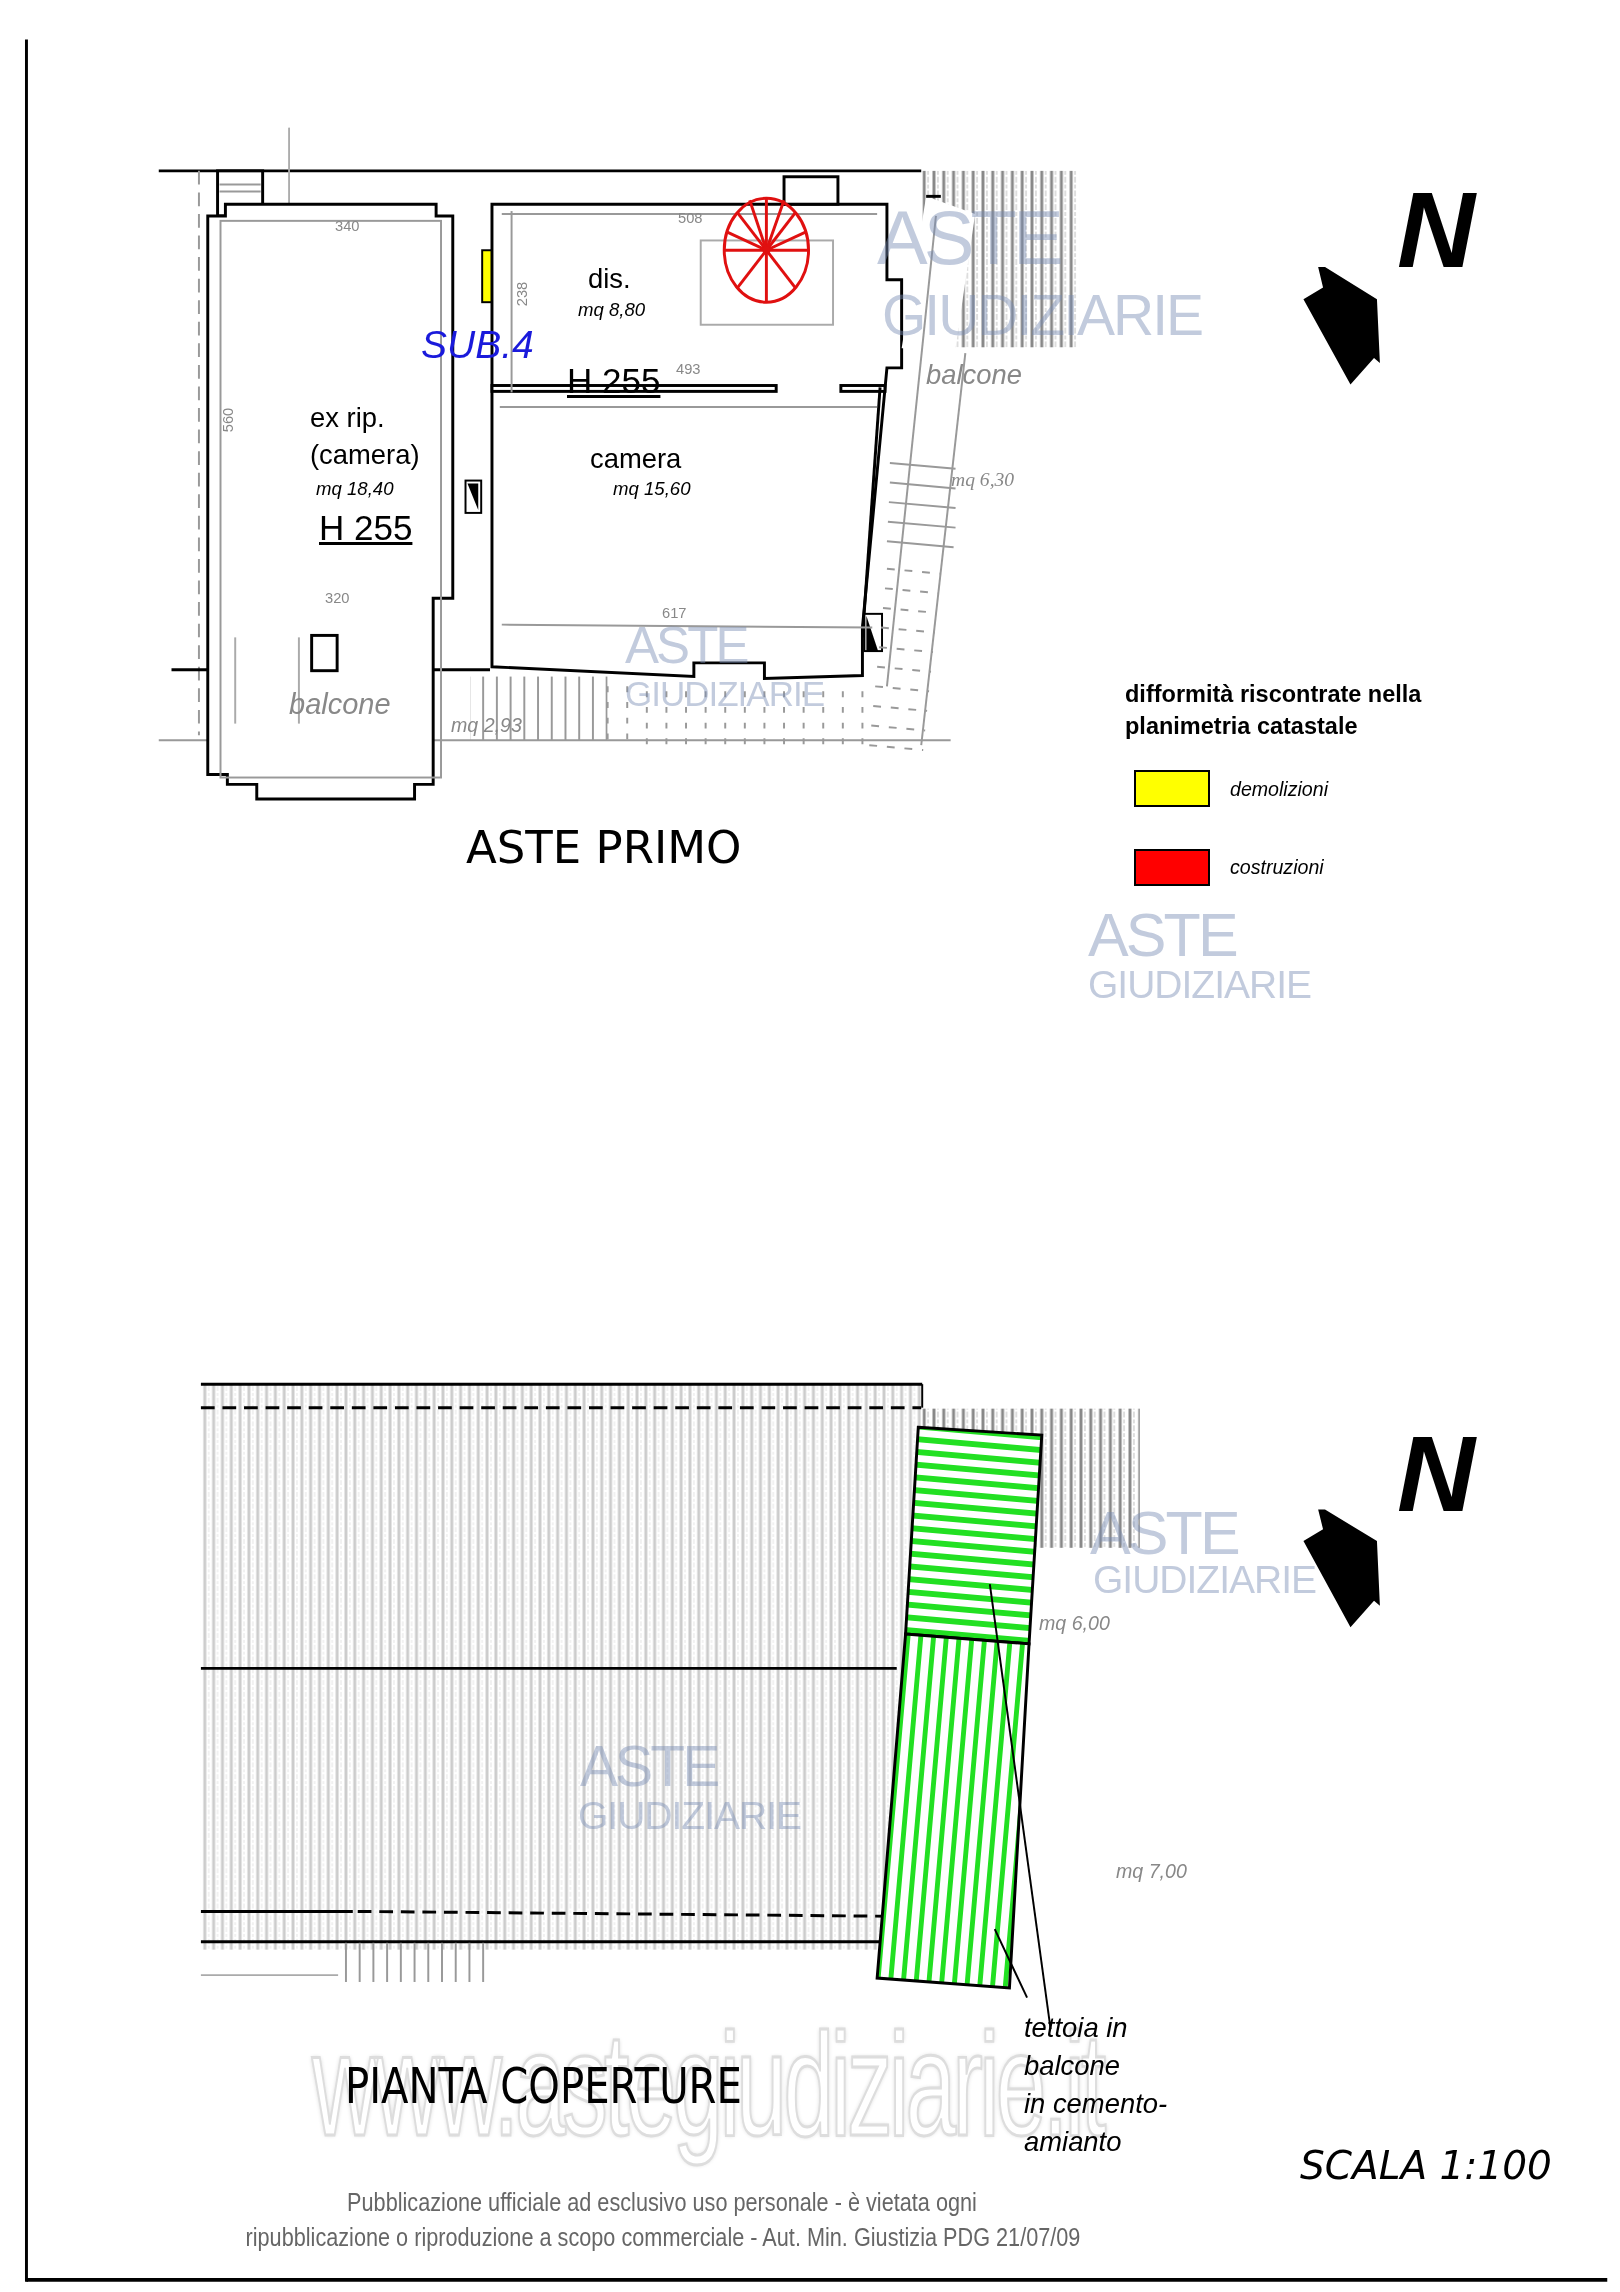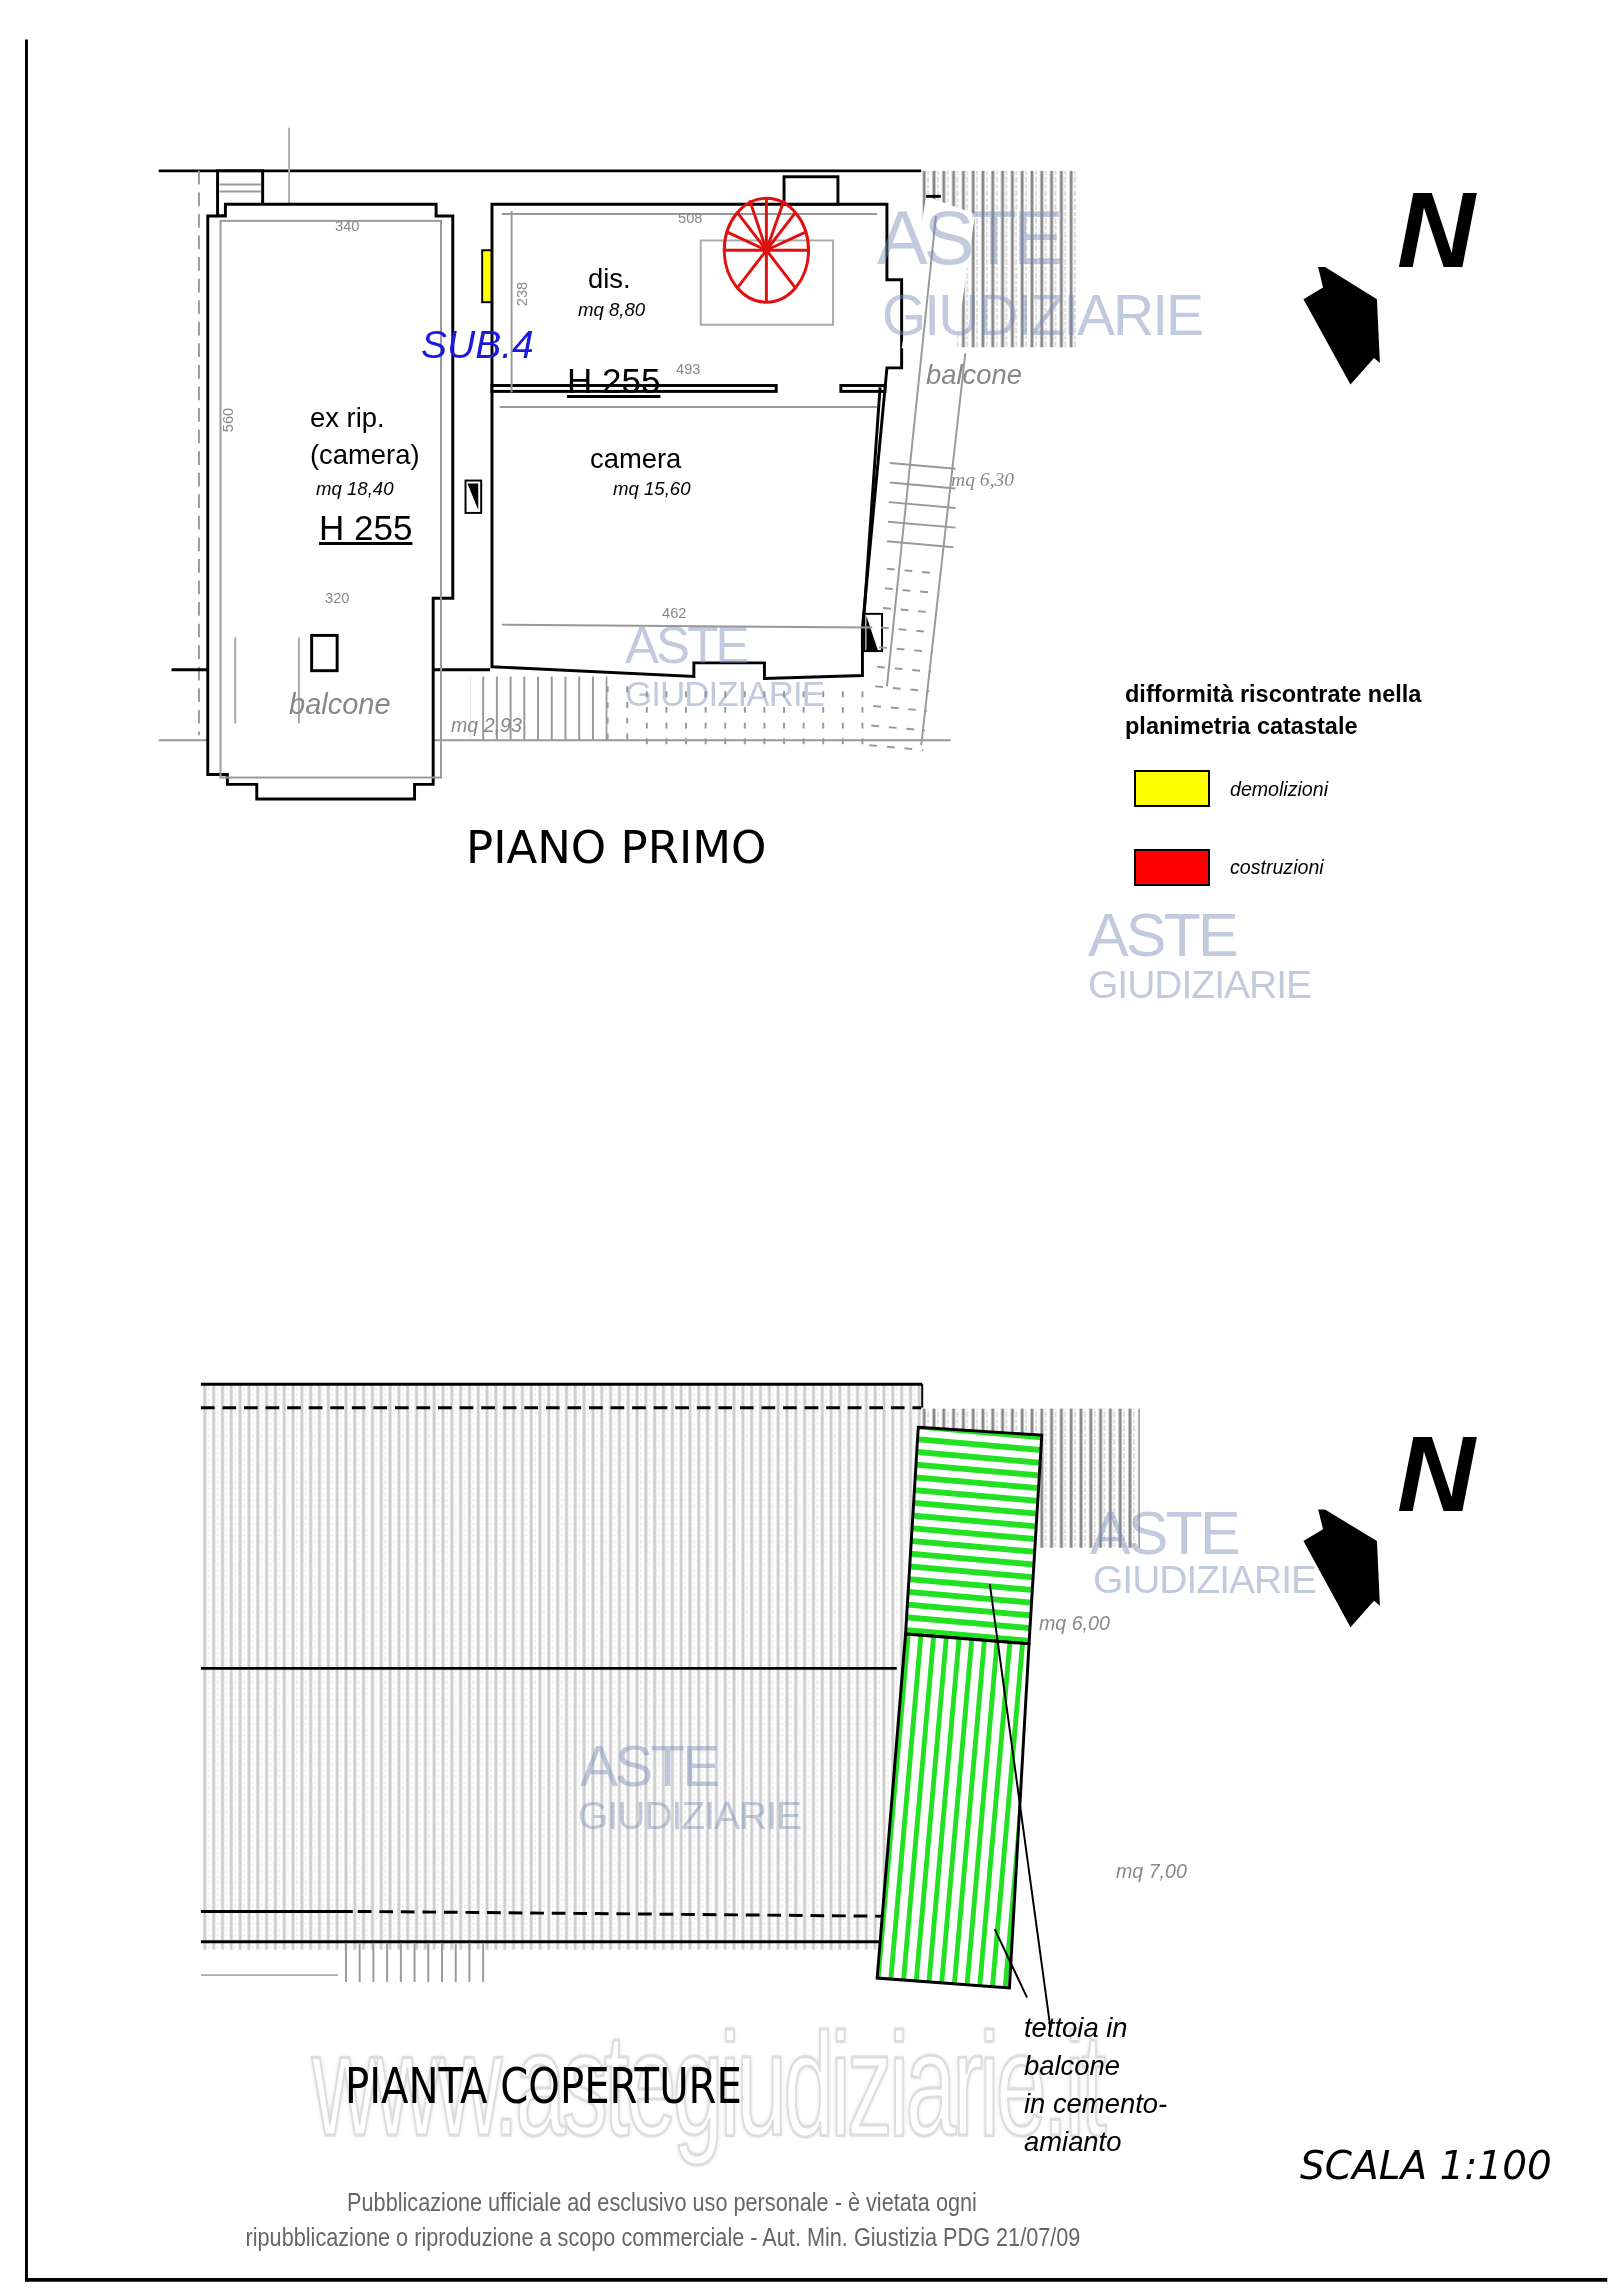--- a/index.html
+++ b/index.html
@@ -198,21 +198,21 @@
 <div class="abs wm" style="left:1093px;top:1558px;font-size:39px;letter-spacing:-1px;">GIUDIZIARIE</div>
 <div class="abs wm" style="left:580px;top:1733px;font-size:57px;letter-spacing:-2.9px;">ASTE</div>
 <div class="abs wm" style="left:578px;top:1794px;font-size:39px;letter-spacing:-1px;">GIUDIZIARIE</div>
 
 <div class="abs dim" style="left:335px;top:218px;">340</div>
 <div class="abs dim" style="left:678px;top:210px;">508</div>
 <div class="abs dim" style="left:510px;top:286px;transform:rotate(-90deg);">238</div>
 <div class="abs dim" style="left:216px;top:412px;transform:rotate(-90deg);">560</div>
 <div class="abs dim" style="left:676px;top:361px;">493</div>
 <div class="abs dim" style="left:325px;top:590px;">320</div>
-<div class="abs dim" style="left:662px;top:605px;">462</div>
+<div class="abs dim" style="left:662px;top:605px;">617</div>
 
 <div class="abs sub" style="left:421px;top:323px;">SUB.4</div>
 
 <div class="abs room-name" style="left:310px;top:402px;">ex rip.</div>
 <div class="abs room-name" style="left:310px;top:439px;">(camera)</div>
 <div class="abs room-area" style="left:316px;top:478px;">mq 18,40</div>
 <div class="abs height" style="left:319px;top:508px;">H 255</div>
 
 <div class="abs room-name" style="left:588px;top:263px;">dis.</div>
 <div class="abs room-area" style="left:578px;top:299px;">mq 8,80</div>
@@ -221,21 +221,21 @@
 <div class="abs room-name" style="left:590px;top:443px;">camera</div>
 <div class="abs room-area" style="left:613px;top:478px;">mq 15,60</div>
 
 <div class="abs grey-it" style="left:289px;top:688px;font-size:29px;">balcone</div>
 <div class="abs grey-it" style="left:451px;top:714px;font-size:19.6px;">mq 2,93</div>
 <div class="abs grey-it" style="left:926px;top:359px;font-size:27.4px;">balcone</div>
 <div class="abs grey-it" style="left:951px;top:469px;font-size:19.6px;font-family:Liberation Serif, serif;">mq 6,30</div>
 
 <div class="abs north" style="left:1397px;top:167px;">N</div>
 
-<div class="abs title" style="left:466px;top:821px;">PIANO PRIMO</div>
+<div class="abs title" style="left:466px;top:821px;">ASTE PRIMO</div>
 
 <div class="abs legend-title" style="left:1125px;top:678px;">
   <div>difformità riscontrate nella</div>
   <div>planimetria catastale</div>
 </div>
 <div class="legend-swatch" style="left:1134px;top:770px;background:#ffff00;"></div>
 <div class="abs legend-label" style="left:1230px;top:778px;">demolizioni</div>
 <div class="legend-swatch" style="left:1134px;top:849px;background:#ff0000;"></div>
 <div class="abs legend-label" style="left:1230px;top:856px;">costruzioni</div>
 

